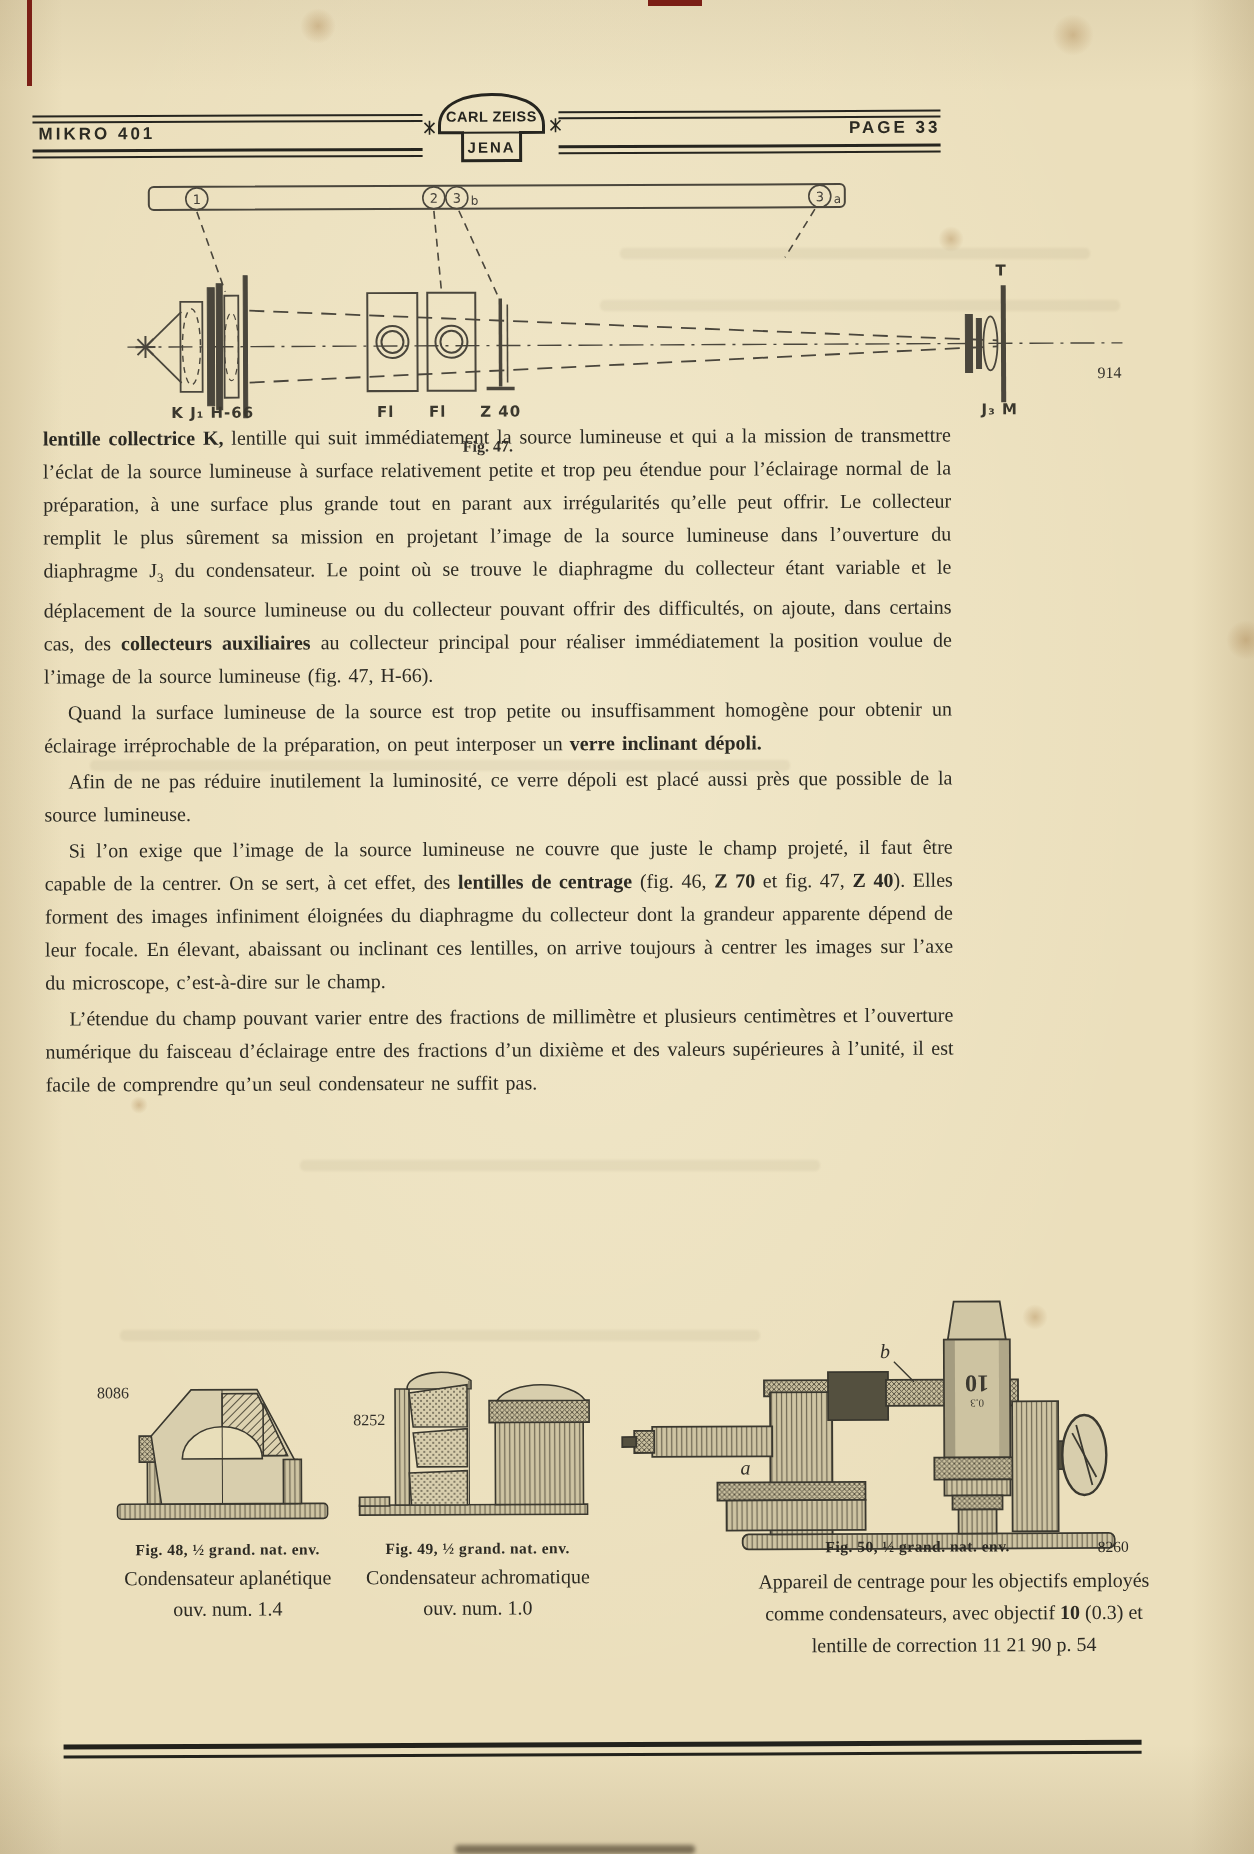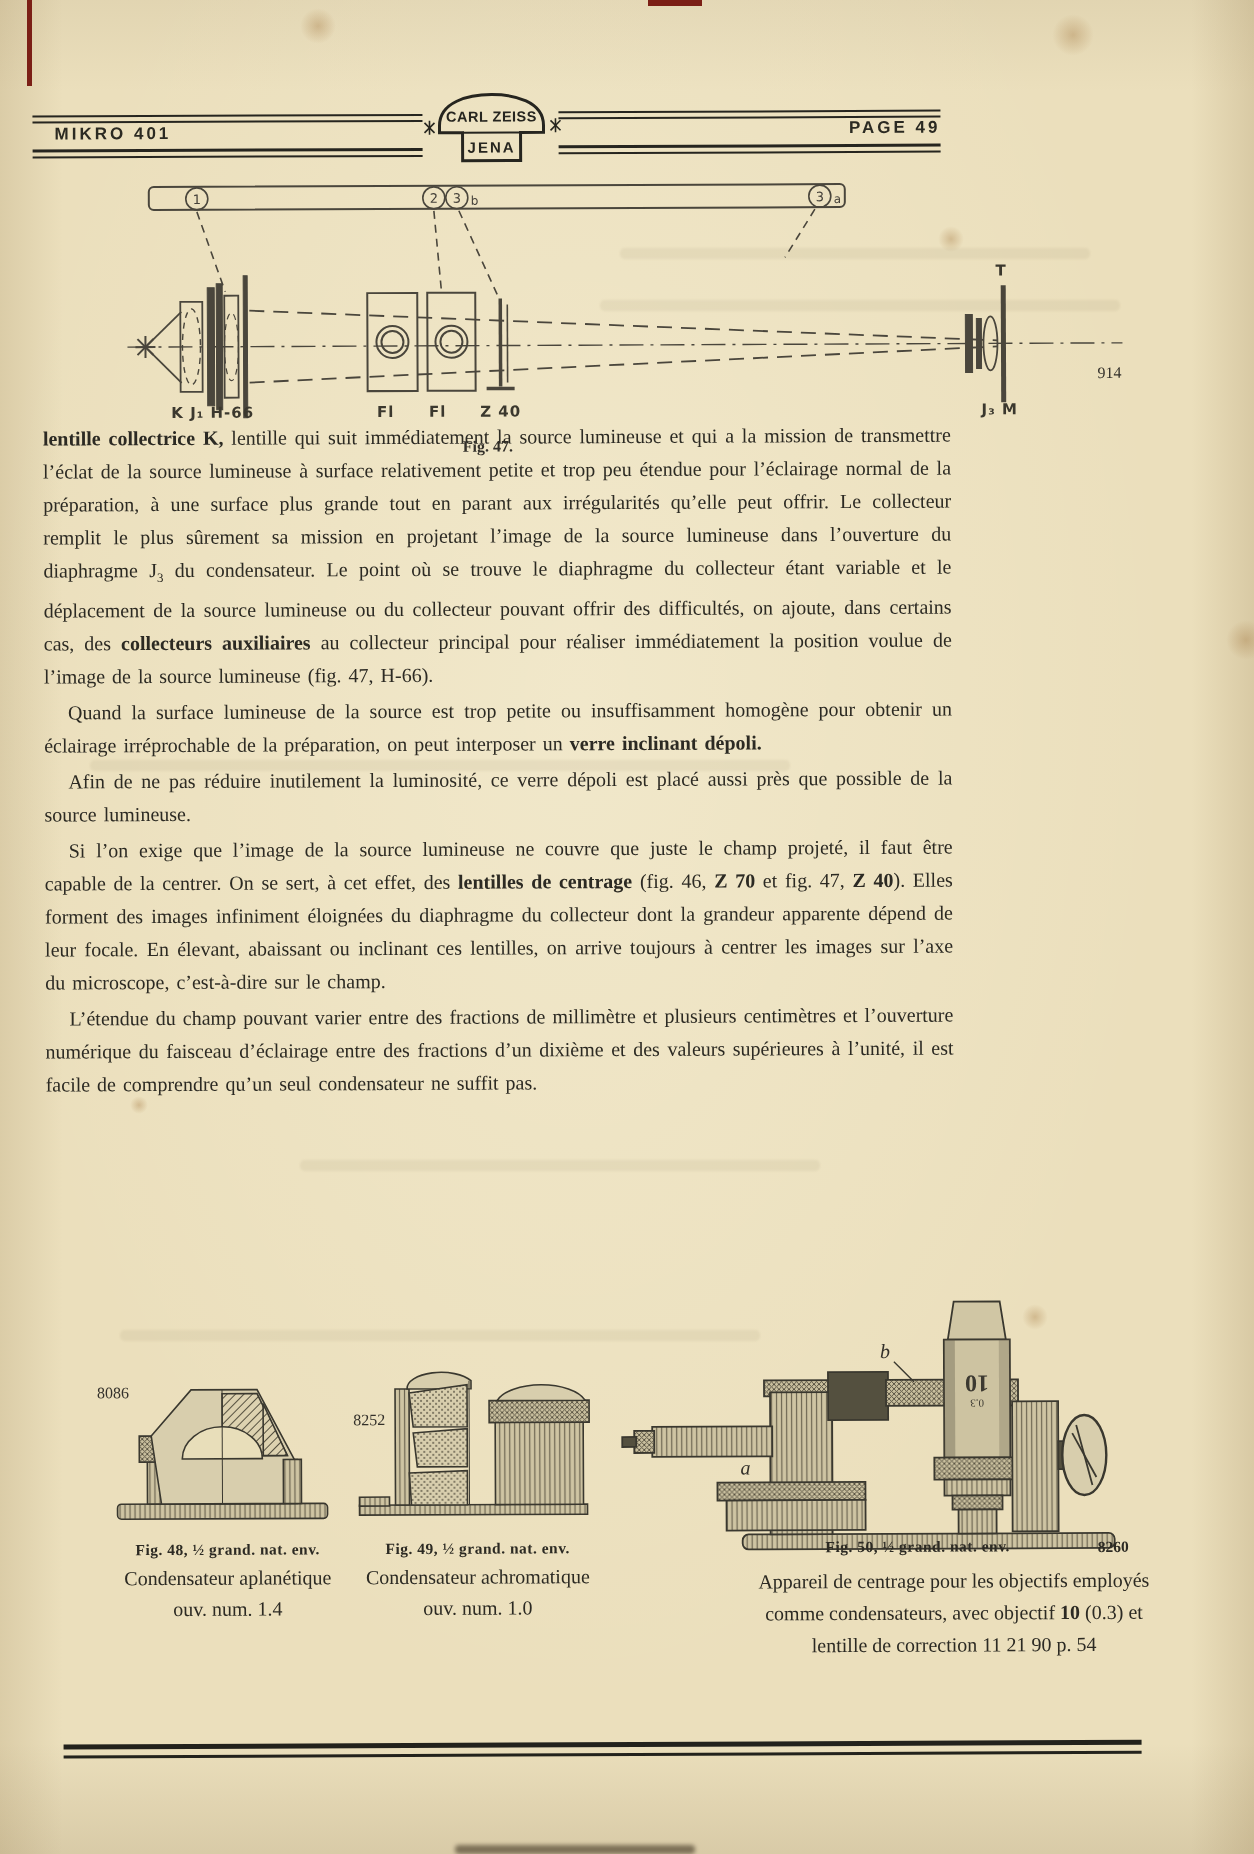--- a/index.html
+++ b/index.html
@@ -21,21 +21,21 @@
   .textblock{position:absolute;left:45px;top:420px;width:908px;font-size:20px;line-height:33px;
     text-align:justify;word-spacing:2px;color:#2c2a23;}
   .para{margin:0 0 3px 0;}
   .para.indent{text-indent:24px;}
   sub{font-size:0.65em;}
   
   .cap{position:absolute;text-align:center;color:#2c2a23;}
   .cap .figline{font-size:15.5px;font-weight:bold;letter-spacing:0.5px;line-height:26px;}
   .cap .capline{font-size:20px;line-height:31px;}
   .cap50rich{font-size:20px;line-height:32px;text-align:center;}
-  .plateno{position:absolute;font-size:15.5px;font-weight:bold;color:#2c2a23;}
+  .plateno{position:absolute;font-size:15.5px;font-weight:normal;color:#2c2a23;}
   
   .bottomrule{position:absolute;left:60px;top:1742px;width:1078px;height:6px;
     border-top:5px solid #23221c;border-bottom:3px solid #23221c;}
   
   .spot{position:absolute;border-radius:50%;background:radial-gradient(circle, rgba(150,100,40,0.30), rgba(150,100,40,0) 70%);}
   .redmark{position:absolute;background:#7b1f16;}
   .smudge{position:absolute;background:rgba(48,36,20,0.55);filter:blur(2px);border-radius:4px;}
   .ghost{position:absolute;height:11px;border-radius:5px;background:rgba(115,98,58,0.08);filter:blur(1px);}
   
   .dlabel{font-family:"DejaVu Sans",sans-serif;font-size:15px;font-weight:bold;fill:#3b382e;letter-spacing:1px;}
@@ -88,22 +88,22 @@
   <div class="ghost" style="left:300px;top:1160px;width:520px;"></div>
   <div class="ghost" style="left:120px;top:1330px;width:640px;"></div>
 
   <div class="print">
 
     <div>
       <div class="hrule" style="left:36px;top:113px;width:390px;"></div>
       <div class="hrule" style="left:562px;top:111px;width:382px;"></div>
       <div class="hrule heavy" style="left:36px;top:147px;width:390px;"></div>
       <div class="hrule heavy" style="left:562px;top:145px;width:382px;"></div>
-      <div class="htext" style="left:58px;top:122px;">MIKRO 401</div>
-      <div class="htext" style="right:310px;top:119px;">PAGE 49</div>
+      <div class="htext" style="left:42px;top:122px;">MIKRO 401</div>
+      <div class="htext" style="right:310px;top:119px;">PAGE 33</div>
 
       <svg style="position:absolute;left:426px;top:90px;" width="140" height="78" viewBox="0 0 140 78">
         <g stroke="#26251f" stroke-width="1.6">
           <line x1="2" y1="32" x2="12" y2="42"></line>
             <line x1="12" y1="32" x2="2" y2="42"></line>
             <line x1="7" y1="30" x2="7" y2="44"></line>
           <line x1="128" y1="30" x2="138" y2="40"></line>
             <line x1="138" y1="30" x2="128" y2="40"></line>
             <line x1="133" y1="28" x2="133" y2="42"></line>
         </g>

